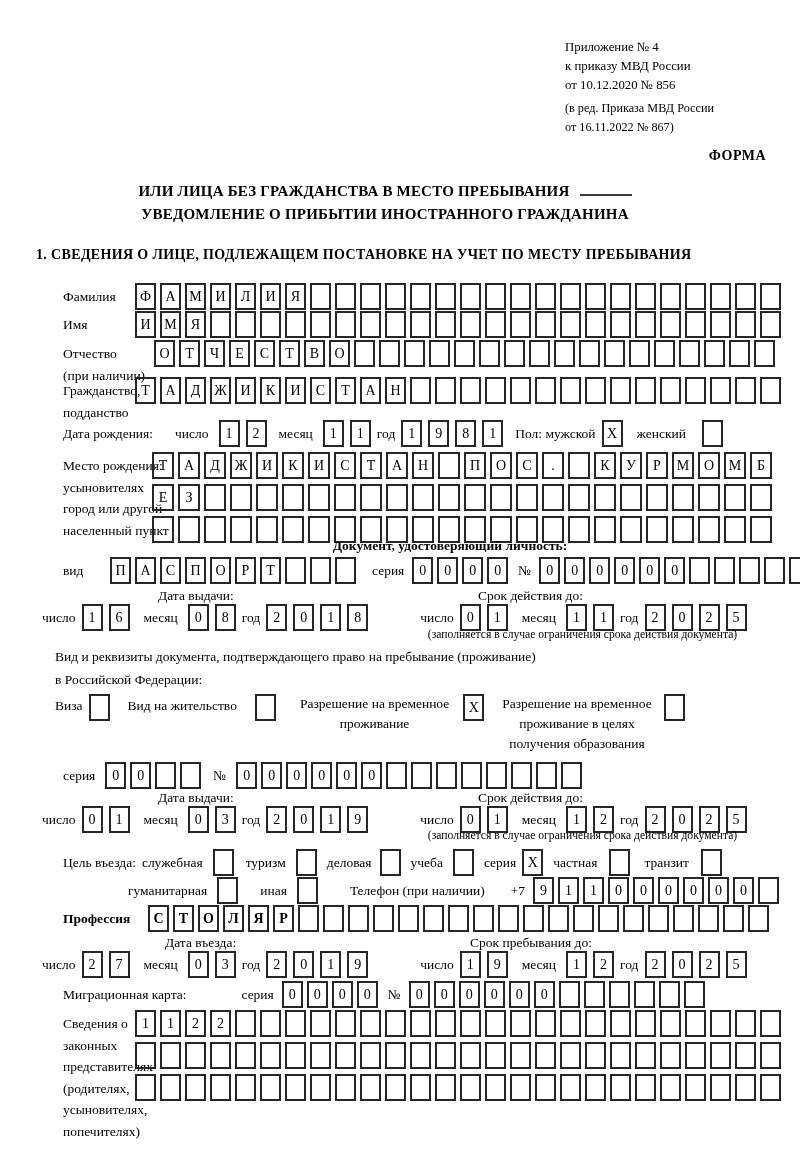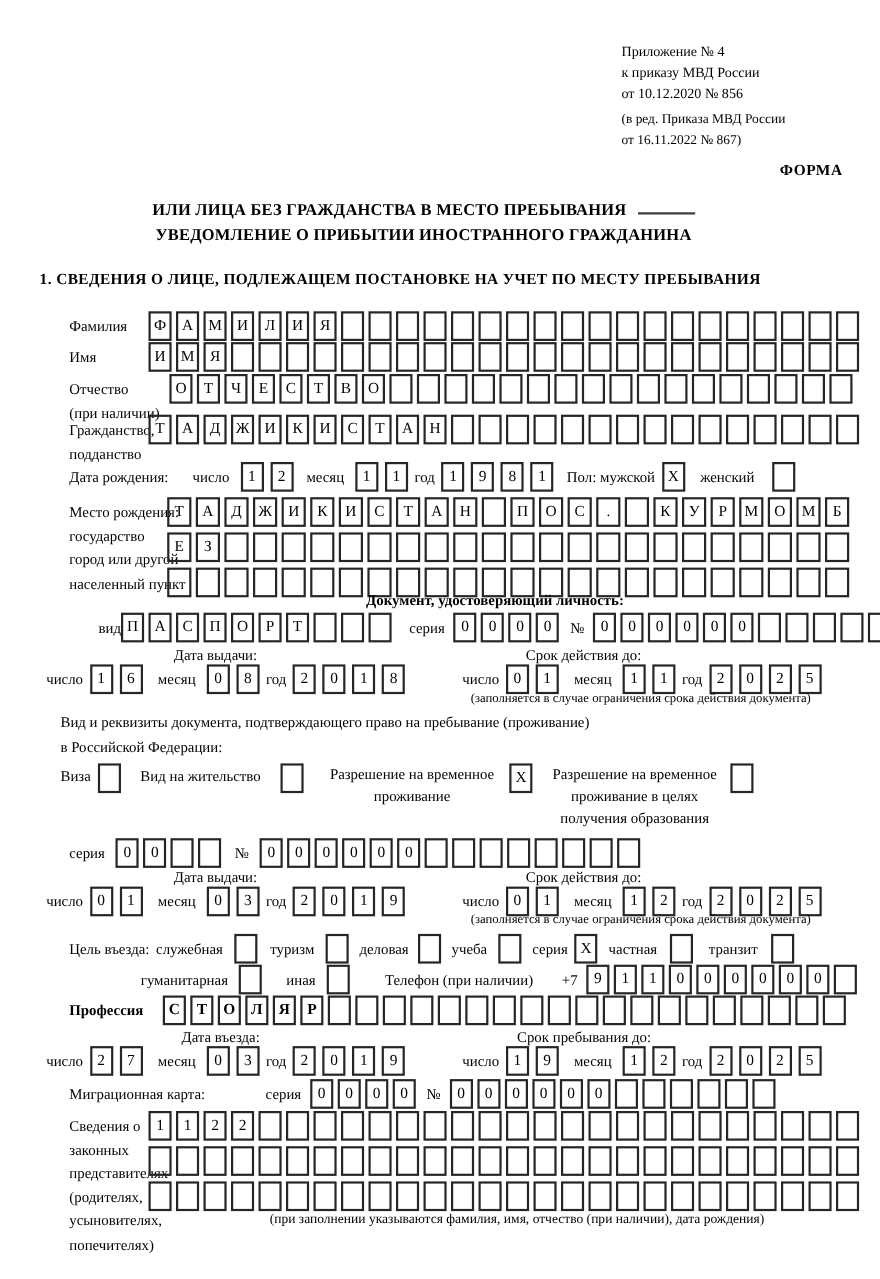--- a/index.html
+++ b/index.html
@@ -10,21 +10,21 @@
   .hdr .small{font-size:12.2px;}
   .sp4{height:4px;}
   .form-label{font-weight:bold;font-size:14px;letter-spacing:.5px;text-align:right;width:201px;}
   .title{width:700px;text-align:center;font-weight:bold;font-size:15px;line-height:23px;letter-spacing:.2px;}
   .blank{display:inline-block;width:52px;height:13px;border-bottom:2px solid #3a3a3a;margin-left:10px;}
   .sec{font-weight:bold;font-size:14px;letter-spacing:.35px;}
   .row{position:absolute;display:flex;align-items:center;white-space:nowrap;font-size:13.5px;}
   .row.top{align-items:flex-start;}
   .lbl{font-size:13.5px;}
   .lblcol{font-size:13.5px;line-height:21.5px;flex:none;}
-  .w72{width:72px;}.w91{width:91px;}.w89{width:89px;}.w47{width:47px;text-align:right;}.w85{width:85px;}
+  .w72{width:72px;}.w91{width:91px;}.w89{width:89px;}.w47{width:47px;}.w85{width:85px;}
   .cells{white-space:nowrap;flex:none;}
   .cell{box-sizing:border-box;display:inline-block;width:21px;height:27px;border:2px solid #262626;
         margin-right:4px;text-align:center;font-size:14px;line-height:23px;vertical-align:top;
         font-family:"Liberation Serif","DejaVu Serif",serif;}
   .cells.wide .cell{width:22px;}
   .cells.date .cell{margin-right:6px;}
   .cellrow{margin-bottom:5px;white-space:nowrap;}
   .subhead{font-size:13.5px;}
   .bold{font-weight:bold;}
   .note{font-size:11.6px;text-align:center;}
@@ -93,21 +93,21 @@
     <span class="cells date ml6"><span class="cell">1</span><span class="cell">9</span><span class="cell">8</span><span class="cell">1</span></span>
     <span class="lbl ml6">Пол: мужской</span>
     <span class="cells ml6"><span class="cell">X</span></span>
     <span class="lbl ml10">женский</span>
     <span class="cells ml16"><span class="cell"></span></span>
   </div>
 
   <div class="row top" style="left:63px;top:452px;">
     <div class="lblcol w89" style="padding-top:3px;">
       <div>Место рождения:</div>
-      <div>государство</div>
+      <div>усыновителях</div>
       <div>город или другой</div>
       <div>населенный пункт</div>
     </div>
     <div>
       <div class="cellrow cells wide"><span class="cell">Т</span><span class="cell">А</span><span class="cell">Д</span><span class="cell">Ж</span><span class="cell">И</span><span class="cell">К</span><span class="cell">И</span><span class="cell">С</span><span class="cell">Т</span><span class="cell">А</span><span class="cell">Н</span><span class="cell"></span><span class="cell">П</span><span class="cell">О</span><span class="cell">С</span><span class="cell">.</span><span class="cell"></span><span class="cell">К</span><span class="cell">У</span><span class="cell">Р</span><span class="cell">М</span><span class="cell">О</span><span class="cell">М</span><span class="cell">Б</span></div>
       <div class="cellrow cells wide"><span class="cell">Е</span><span class="cell">З</span><span class="cell"></span><span class="cell"></span><span class="cell"></span><span class="cell"></span><span class="cell"></span><span class="cell"></span><span class="cell"></span><span class="cell"></span><span class="cell"></span><span class="cell"></span><span class="cell"></span><span class="cell"></span><span class="cell"></span><span class="cell"></span><span class="cell"></span><span class="cell"></span><span class="cell"></span><span class="cell"></span><span class="cell"></span><span class="cell"></span><span class="cell"></span><span class="cell"></span></div>
       <div class="cellrow cells wide"><span class="cell"></span><span class="cell"></span><span class="cell"></span><span class="cell"></span><span class="cell"></span><span class="cell"></span><span class="cell"></span><span class="cell"></span><span class="cell"></span><span class="cell"></span><span class="cell"></span><span class="cell"></span><span class="cell"></span><span class="cell"></span><span class="cell"></span><span class="cell"></span><span class="cell"></span><span class="cell"></span><span class="cell"></span><span class="cell"></span><span class="cell"></span><span class="cell"></span><span class="cell"></span><span class="cell"></span></div>
     </div>
   </div>
 
@@ -255,15 +255,14 @@
       <div>(родителях,</div>
       <div>усыновителях,</div>
       <div>попечителях)</div>
     </div>
     <div>
       <div class="cellrow cells"><span class="cell">1</span><span class="cell">1</span><span class="cell">2</span><span class="cell">2</span><span class="cell"></span><span class="cell"></span><span class="cell"></span><span class="cell"></span><span class="cell"></span><span class="cell"></span><span class="cell"></span><span class="cell"></span><span class="cell"></span><span class="cell"></span><span class="cell"></span><span class="cell"></span><span class="cell"></span><span class="cell"></span><span class="cell"></span><span class="cell"></span><span class="cell"></span><span class="cell"></span><span class="cell"></span><span class="cell"></span><span class="cell"></span><span class="cell"></span></div>
       <div class="cellrow cells"><span class="cell"></span><span class="cell"></span><span class="cell"></span><span class="cell"></span><span class="cell"></span><span class="cell"></span><span class="cell"></span><span class="cell"></span><span class="cell"></span><span class="cell"></span><span class="cell"></span><span class="cell"></span><span class="cell"></span><span class="cell"></span><span class="cell"></span><span class="cell"></span><span class="cell"></span><span class="cell"></span><span class="cell"></span><span class="cell"></span><span class="cell"></span><span class="cell"></span><span class="cell"></span><span class="cell"></span><span class="cell"></span><span class="cell"></span></div>
       <div class="cellrow cells"><span class="cell"></span><span class="cell"></span><span class="cell"></span><span class="cell"></span><span class="cell"></span><span class="cell"></span><span class="cell"></span><span class="cell"></span><span class="cell"></span><span class="cell"></span><span class="cell"></span><span class="cell"></span><span class="cell"></span><span class="cell"></span><span class="cell"></span><span class="cell"></span><span class="cell"></span><span class="cell"></span><span class="cell"></span><span class="cell"></span><span class="cell"></span><span class="cell"></span><span class="cell"></span><span class="cell"></span><span class="cell"></span><span class="cell"></span></div>
     </div>
   </div>
-  <div class="abs note" style="left:170px;top:1101px;width:600px;font-size:12.3px;">(при заполнении указываются фамилия, имя, отчество (при наличии), дата рождения)</div>
 
 </div>
 
 </body></html>

